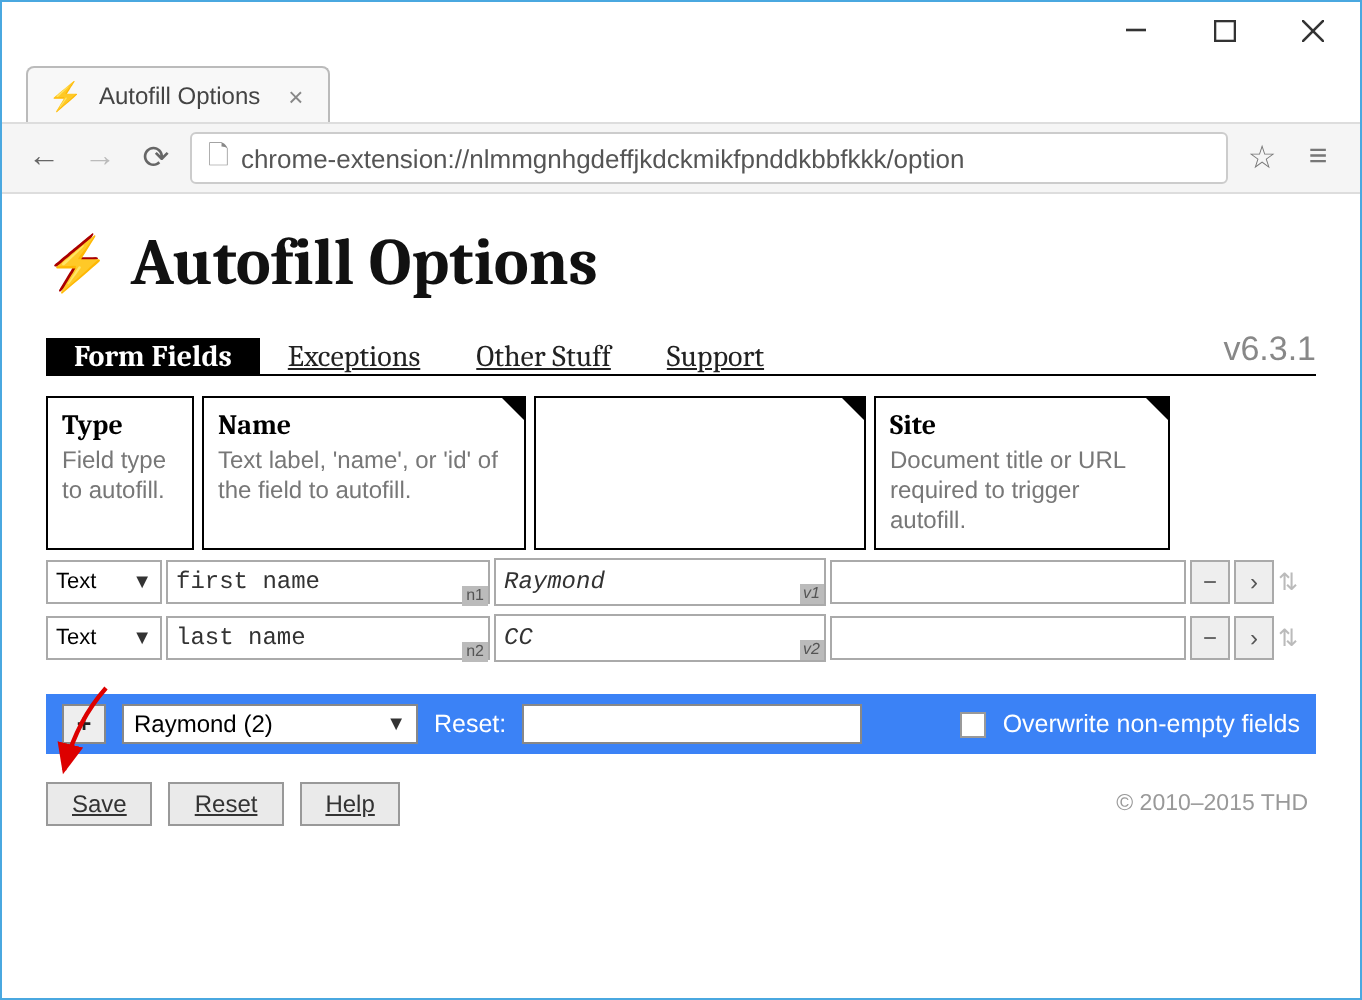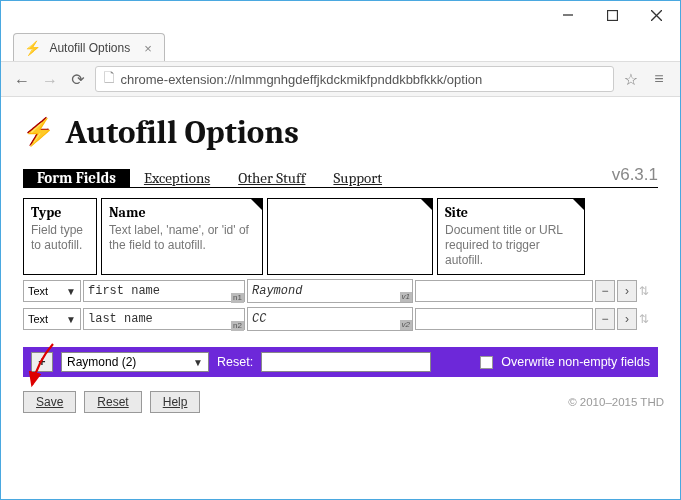--- a/index.html
+++ b/index.html
@@ -78,33 +78,33 @@
 .cell.value{ width:166px; padding:11px 4px; position:relative; font-family: "Courier New", monospace; font-size:12px; color:#333;font-style:italic; }
 .cell.site { width:178px; padding:0 4px; font-family: "Courier New", monospace; font-size:12px; }
 .badge { position:absolute; top:12px; right:0; background:#bbb; color:#555; font-size:8px; padding:0 2px; font-family:Arial; line-height:10px; }
 .rbtn { width:20px; height:22px; border:1px solid #aaa; background:#eee; display:flex; align-items:center; justify-content:center; font-size:12px; color:#555; }
 .drag { width:10px; color:#bbb; font-size:12px; display:flex; align-items:center; justify-content:center; }
 .caret { font-size:10px; color:#333; }
 
 .arrow-svg { position:absolute; left:19px; top:340px; pointer-events:none; }
 
 .blackbar {
-  margin-top:16px; background:#6d28d9; color:#fff;
+  margin-top:16px; background:#3b82f6; color:#fff;
   height:30px; display:flex; align-items:center; gap:8px; padding:0 8px;
   font-size:12.5px;
 }
 .plusbtn { width:22px; height:20px; background:#eee; color:#222; border:1px solid #888; display:flex; align-items:center; justify-content:center; font-weight:bold; }
 .profile-sel {
   width:148px; height:20px; background:#fff; color:#000; border:1px solid #888;
   display:flex; align-items:center; justify-content:space-between; padding:0 5px; font-size:12px;
 }
 .site-input { width:170px; height:20px; background:#fff; border:1px solid #888; }
 .chk { width:13px; height:13px; border:1px solid #999; background:#fff; display:inline-block; }
 
-.footer { display:flex; align-items:center; gap:8px; padding:14px 16px 0 22px; }
+.footer { display:flex; align-items:center; gap:8px; padding:14px 26px 0 22px; }
 .fbtn { border:1px solid #999; background:#eaeaea; padding:3px 12px; font-size:12px; color:#333; text-decoration:underline; }
 .copy { margin-left:auto; color:#999; font-size:11.5px; }
 </style>
 </head>
 <body>
 
 <div class="titlebar">
   <div class="tb-btn">
     <svg width="10" height="10">
         <line x1="0" y1="5" x2="10" y2="5" stroke="#333" stroke-width="1.3"></line>

